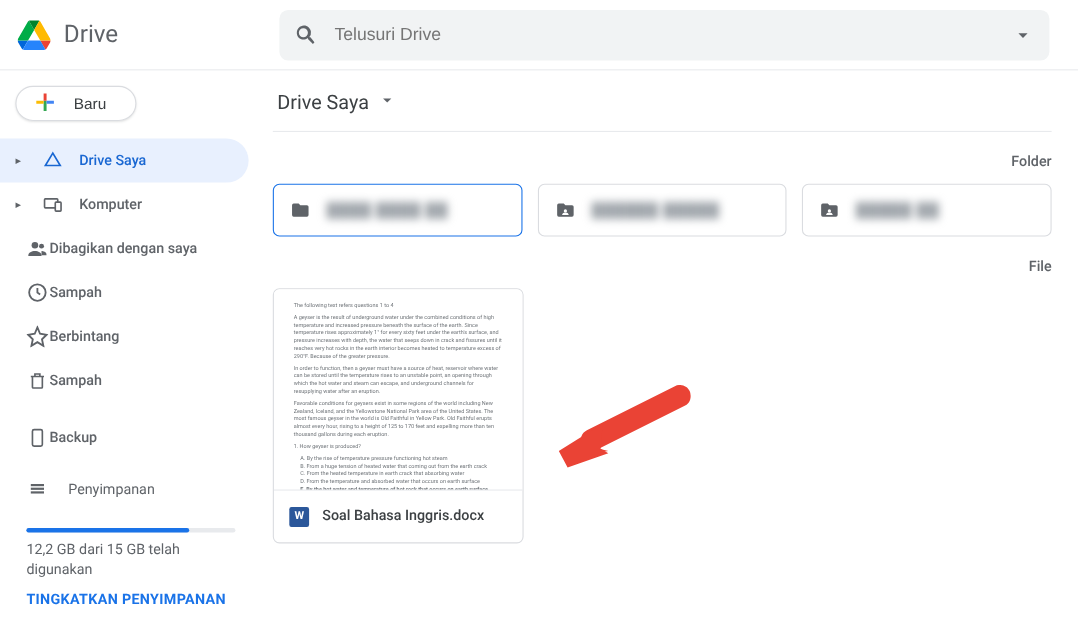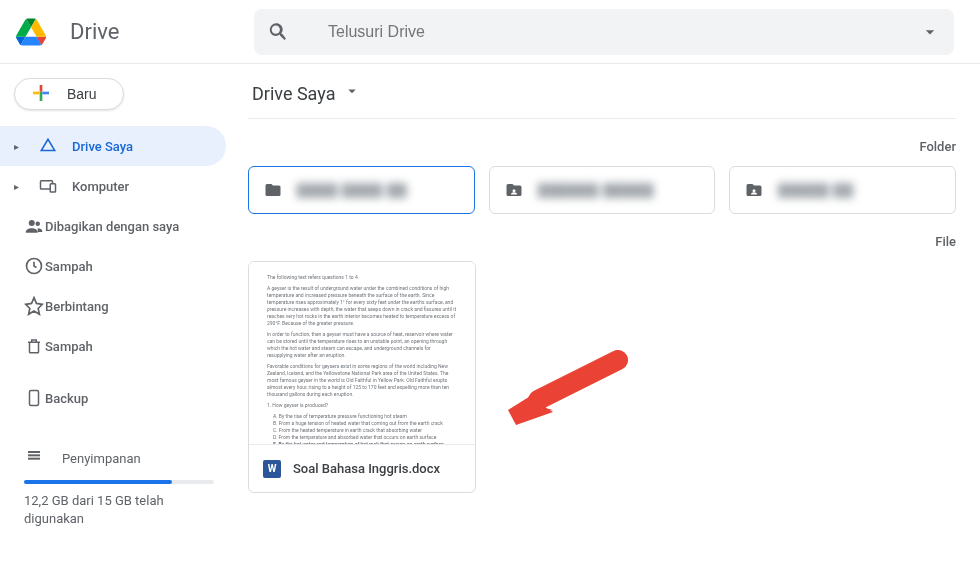--- a/index.html
+++ b/index.html
@@ -1,36 +1,36 @@
 <!DOCTYPE html>
 <html><head>
 <meta charset="utf-8">
 <style>
   * { box-sizing: border-box; margin: 0; padding: 0; }
   body { font-family: "Google Sans", "Roboto", Arial, sans-serif; color: #3c4043; background: #fff; width: 980px; height: 579px; overflow: hidden; position: relative; }
   .header { display: flex; align-items: center; height: 64px; padding: 0 16px; border-bottom: 1px solid #e8eaed; }
-  .logo-block { display: flex; align-items: center; width: 238px; gap: 24px; }
+  .logo-block { display: flex; align-items: center; width: 238px; gap: 12px; }
   .drive-logo svg { display: block; }
   .product-name { font-size: 22px; color: #5f6368; }
   .search-bar { flex: 1; display: flex; align-items: center; background: #f1f3f4; border-radius: 8px; height: 46px; padding: 0 14px; max-width: 700px; }
   .search-bar .sicon { color: #5f6368; margin-right: 14px; display:flex; }
-  .search-bar input { border: none; background: transparent; font-size: 16px; flex: 1; outline: none; color: #5f6368; margin-left: 24px; }
+  .search-bar input { border: none; background: transparent; font-size: 16px; flex: 1; outline: none; color: #5f6368; }
   .search-bar .drop { color: #5f6368; display:flex; }
 
   .body { display: flex; height: calc(579px - 64px); }
   .sidebar { width: 238px; padding-top: 14px; }
   .new-btn { display: flex; align-items: center; gap: 14px; background: #fff; border: 1px solid #dadce0; border-radius: 24px; height: 32px; padding: 0 22px 0 14px; margin: 0 0 16px 14px; font-size: 14px; font-weight: 500; color: #3c4043; box-shadow: 0 1px 2px rgba(60,64,67,.15); cursor: pointer; width: 110px; }
   .nav-item { display: flex; align-items: center; height: 40px; padding-left: 14px; gap: 14px; font-size: 13px; font-weight: 500; color: #5f6368; cursor: pointer; border-radius: 0 20px 20px 0; margin-right: 12px; }
   .nav-item.active { background: #e8f0fe; color: #1967d2; }
   .nav-item .exp { width: 10px; color: #5f6368; font-size: 10px; }
   .nav-item .nicon { width: 20px; display: flex; justify-content: center; }
   .nav-sep { height: 12px; }
   .nav-item.noexp-short { padding-left: 24px; gap: 1px; }
   .storage { padding: 8px 24px 0 24px; font-size: 13px; color: #5f6368; }
-  .storage-head { display:flex; align-items:center; gap:18px; height:40px; cursor:pointer; }
+  .storage-head { display:flex; gap:18px; height:40px; cursor:pointer; }
   .storage-bar { height: 4px; background: #e8eaed; border-radius: 2px; margin: 2px 0 8px 0; }
   .storage-bar > div { height: 100%; width: 78%; background: #1a73e8; border-radius: 2px; }
   .storage-txt { margin-bottom: 10px; line-height: 1.4; }
   .storage-up { color: #1a73e8; font-weight: 700; letter-spacing: .3px; font-size: 13px; line-height: 1.3; }
 
   .main { flex: 1; padding: 14px 24px 0 10px; overflow: hidden; }
   .title-row { display:flex; align-items:center; gap:8px; font-size: 18px; color:#3c4043; padding: 4px 0 14px 4px; border-bottom: 1px solid #e8eaed; cursor:pointer; }
   .section-label { font-size: 13px; font-weight: 500; color:#5f6368; margin: 20px 0 12px 4px; text-align: right; }
   .folders { display:flex; gap: 14px; }
   .folder { width: 228px; height: 48px; border: 1px solid #dadce0; border-radius: 6px; display:flex; align-items:center; padding: 0 14px; gap: 14px; cursor:pointer; }
@@ -167,20 +167,21 @@
               <rect x="3" y="8" width="18" height="3"></rect>
               <rect x="3" y="13" width="18" height="3"></rect>
             </svg>
         </span>
         <span>Penyimpanan</span>
       </div>
       <div class="storage-bar">
           <div></div>
         </div>
       <div class="storage-txt">12,2 GB dari 15 GB telah digunakan</div>
+      <div class="storage-up">TINGKATKAN PENYIMPANAN</div>
     </div>
   </div>
 
   <div class="main">
     <div class="title-row">
       <span>Drive Saya</span>
       <span style="color:#5f6368">
         <svg width="18" height="18" viewBox="0 0 24 24" fill="currentColor">
             <path d="M7 10l5 5 5-5z"></path>
           </svg>

